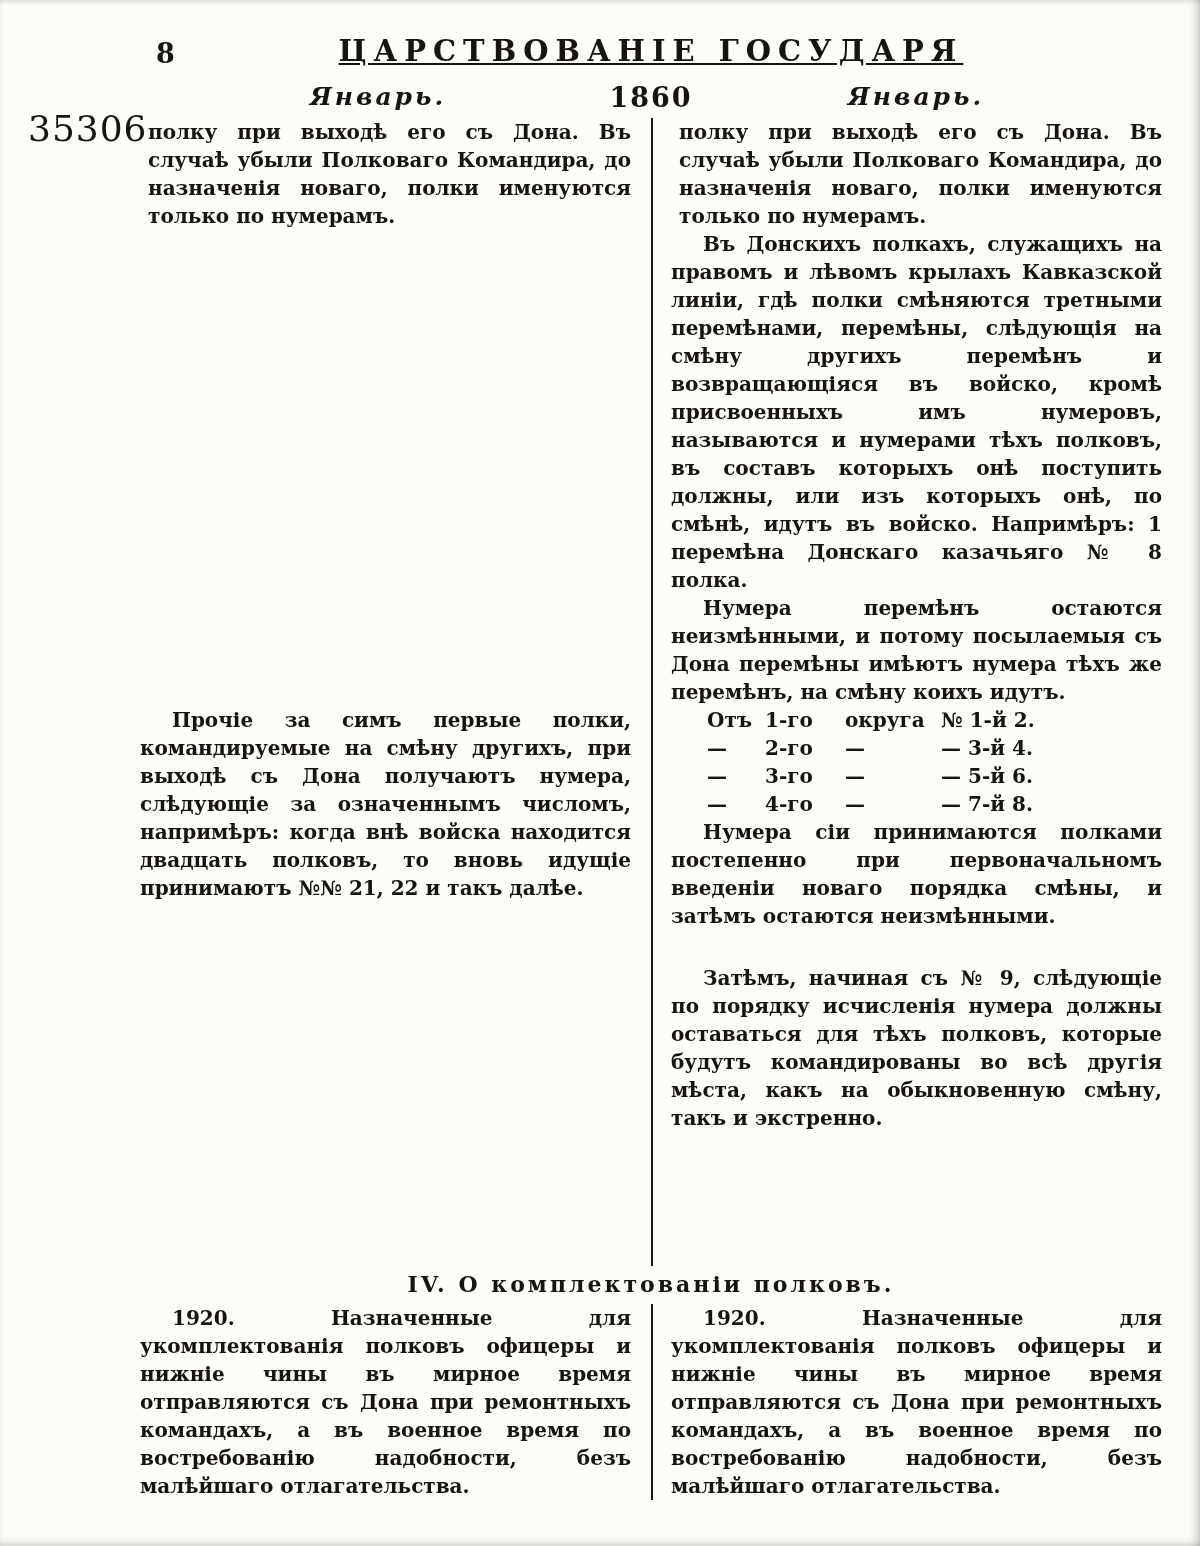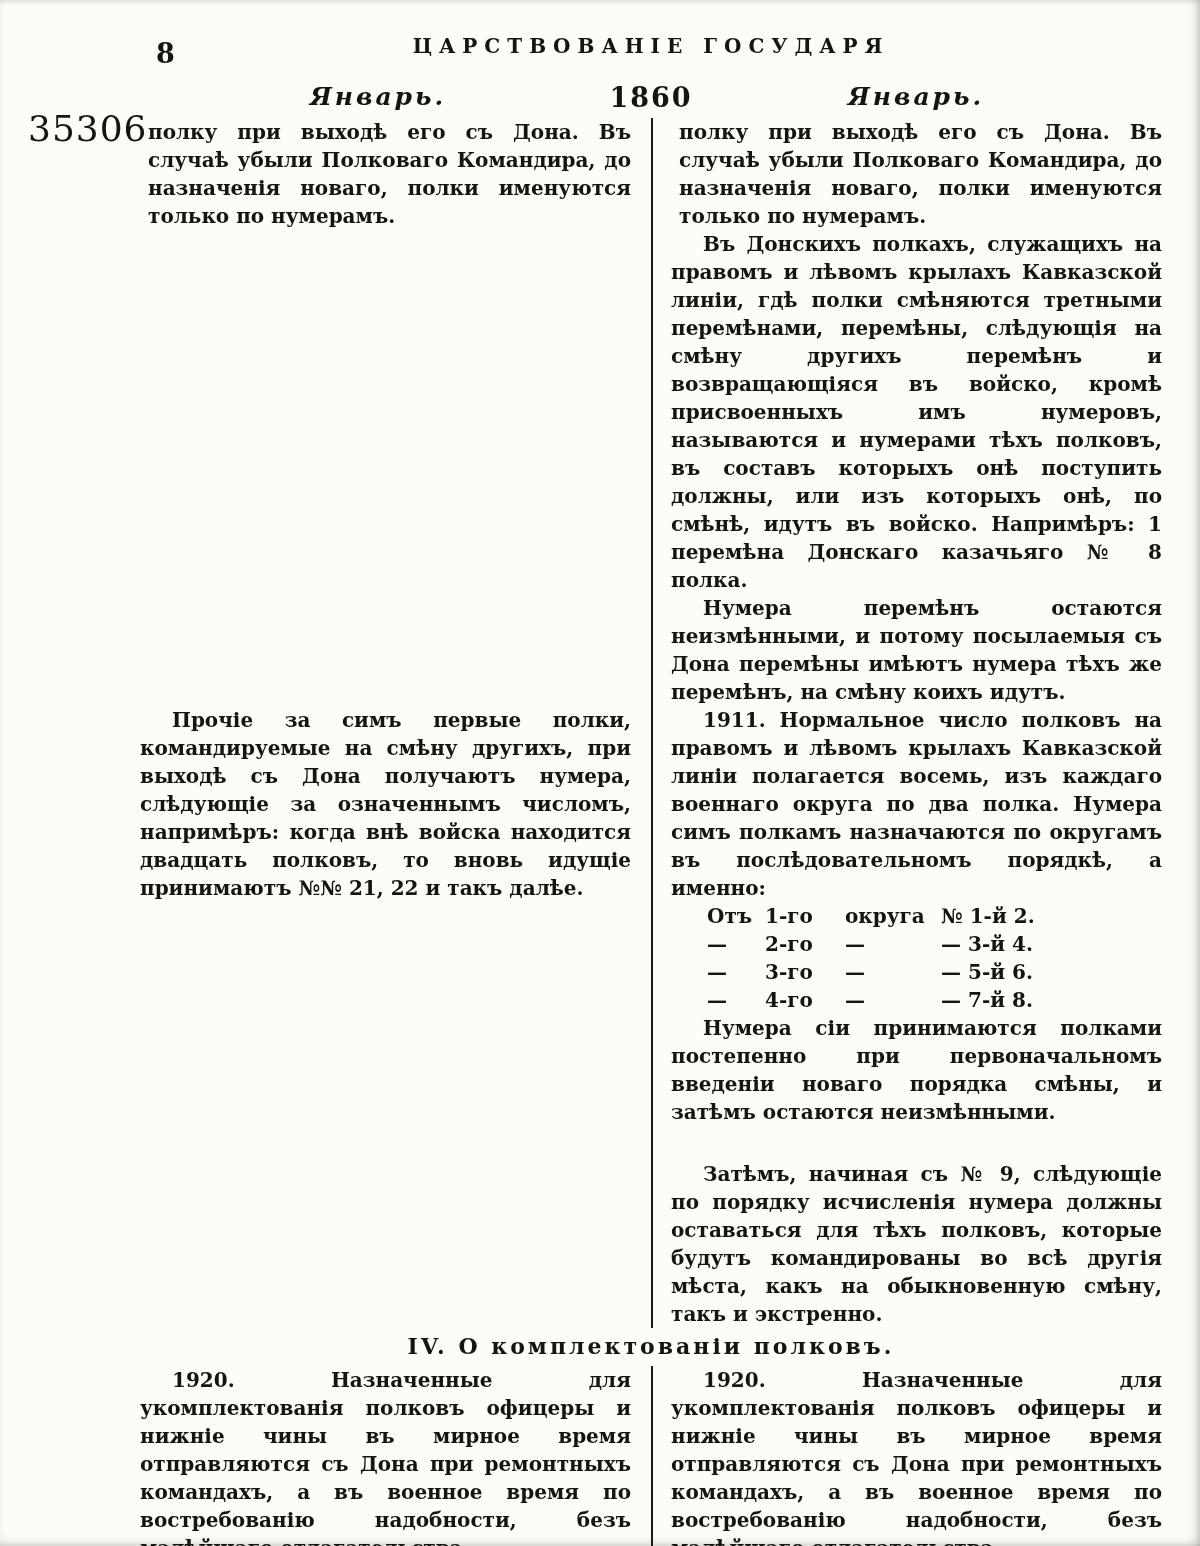--- a/index.html
+++ b/index.html
@@ -16,22 +16,23 @@
                 inset 0 -6px 14px -9px rgba(40,34,26,.35),
                 inset 0 6px 10px -9px rgba(40,34,26,.25);
   }
   .page-number {
     position:absolute; left:156px; top:38px;
     font-size:27px; font-weight:700;
   }
   .running-title {
     position:absolute; top:34px; left:140px; right:38px;
     text-align:center;
-    font-size:20px; font-weight:700; letter-spacing:7px;
+    font-size:29px; font-weight:700; letter-spacing:7px;
     white-space:nowrap;
+    text-decoration:underline;
   }
   .subheader { position:absolute; top:82px; left:0; width:100%; height:32px; }
   .month {
     position:absolute; top:0;
     font-style:italic; font-weight:700; font-size:25px; letter-spacing:3px;
     transform:translateX(-50%);
   }
   .month-left { left:378px; }
   .month-right { left:916px; }
   .year {
@@ -95,21 +96,20 @@
         <p>Въ Донскихъ полкахъ, служащихъ на правомъ и лѣвомъ крылахъ Кавказской линіи, гдѣ полки смѣняются третными перемѣнами, перемѣны, слѣдующія на смѣну другихъ перемѣнъ и возвращающіяся въ войско, кромѣ присвоенныхъ имъ нумеровъ, называются и нумерами тѣхъ полковъ, въ составъ которыхъ онѣ поступить должны, или изъ которыхъ онѣ, по смѣнѣ, идутъ въ войско. Напримѣръ: 1 перемѣна Донскаго казачьяго № 8 полка.</p>
         <p>Нумера перемѣнъ остаются неизмѣнными, и потому посылаемыя съ Дона перемѣны имѣютъ нумера тѣхъ же перемѣнъ, на смѣну коихъ идутъ.</p>
       </div>
     </div>
 
     <div class="row row-2">
       <div class="col col-left">
         <p>Прочіе за симъ первые полки, командируемые на смѣну другихъ, при выходѣ съ Дона получаютъ нумера, слѣдующіе за означеннымъ числомъ, напримѣръ: когда внѣ войска находится двадцать полковъ, то вновь идущіе принимаютъ №№ 21, 22 и такъ далѣе.</p>
       </div>
       <div class="col col-right">
-        <p>1911. Нормальное число полковъ на правомъ и лѣвомъ крылахъ Кавказской линіи полагается восемь, изъ каждаго военнаго округа по два полка. Нумера симъ полкамъ назначаются по округамъ въ послѣдовательномъ порядкѣ, а именно:</p>
 
         <div class="okrug-list">
           <div class="okrug-line">
             <span class="lc lc1">Отъ</span>
             <span class="lc lc2">1-го</span>
             <span class="lc lc3">округа</span>
             <span class="lc lc4">№ 1-й 2.</span>
           </div>
           <div class="okrug-line">
             <span class="lc lc1">—</span>

